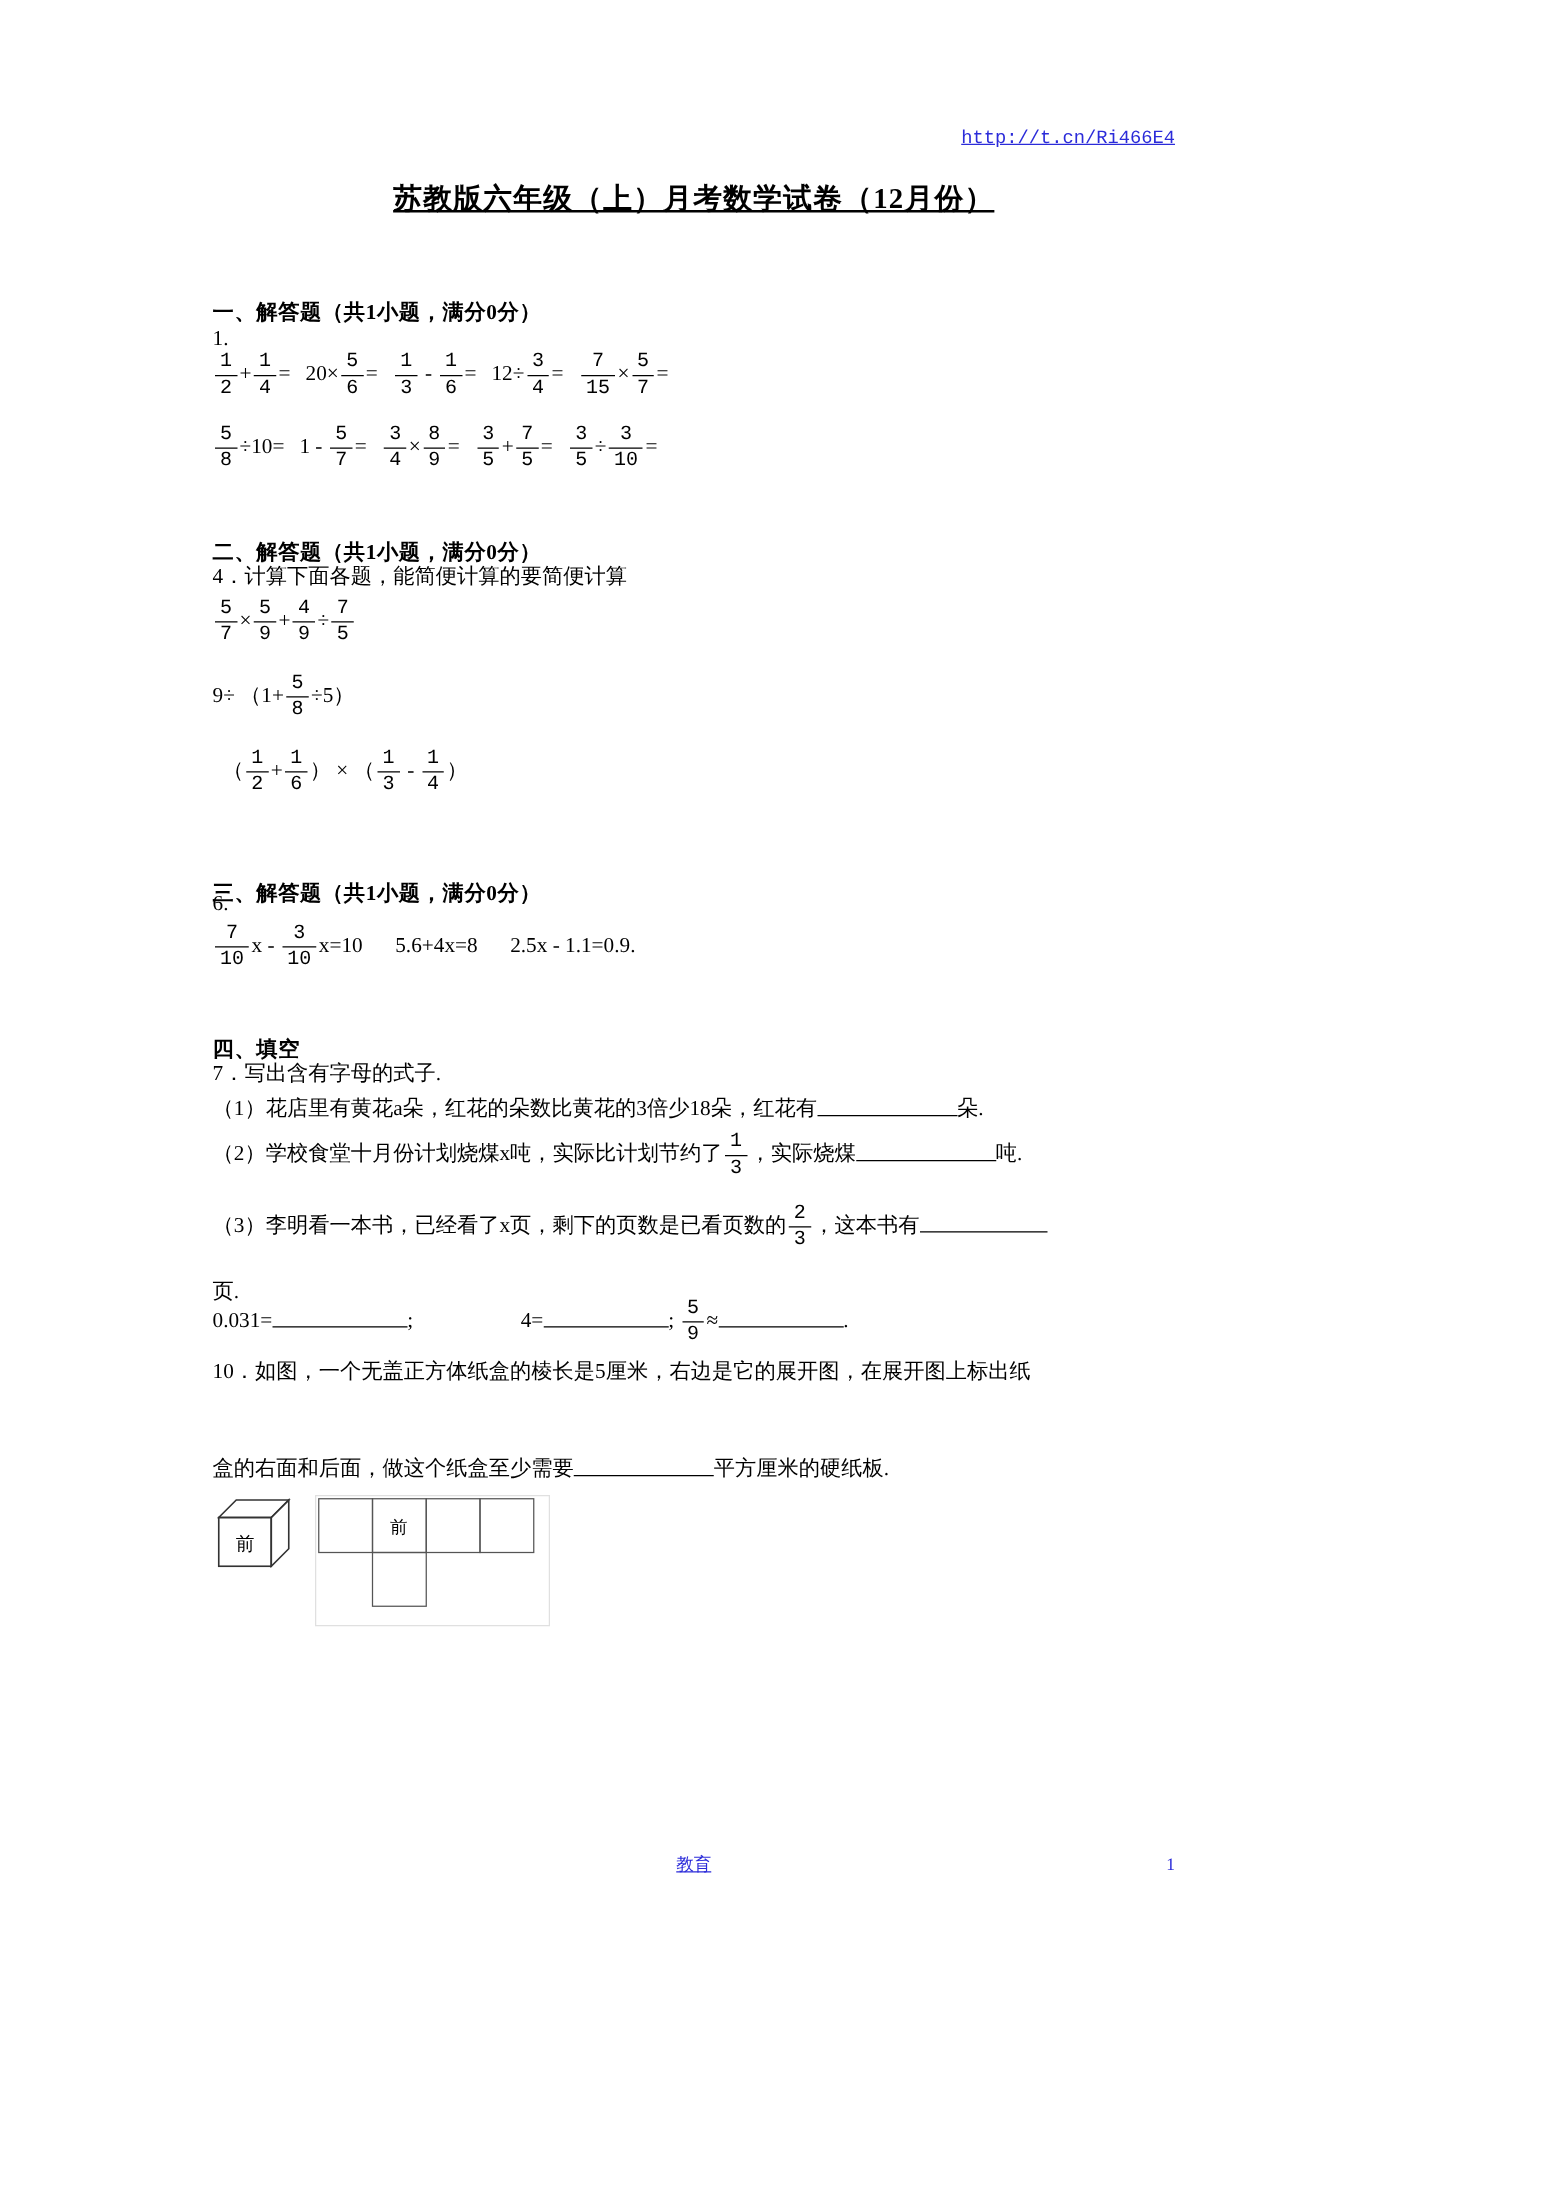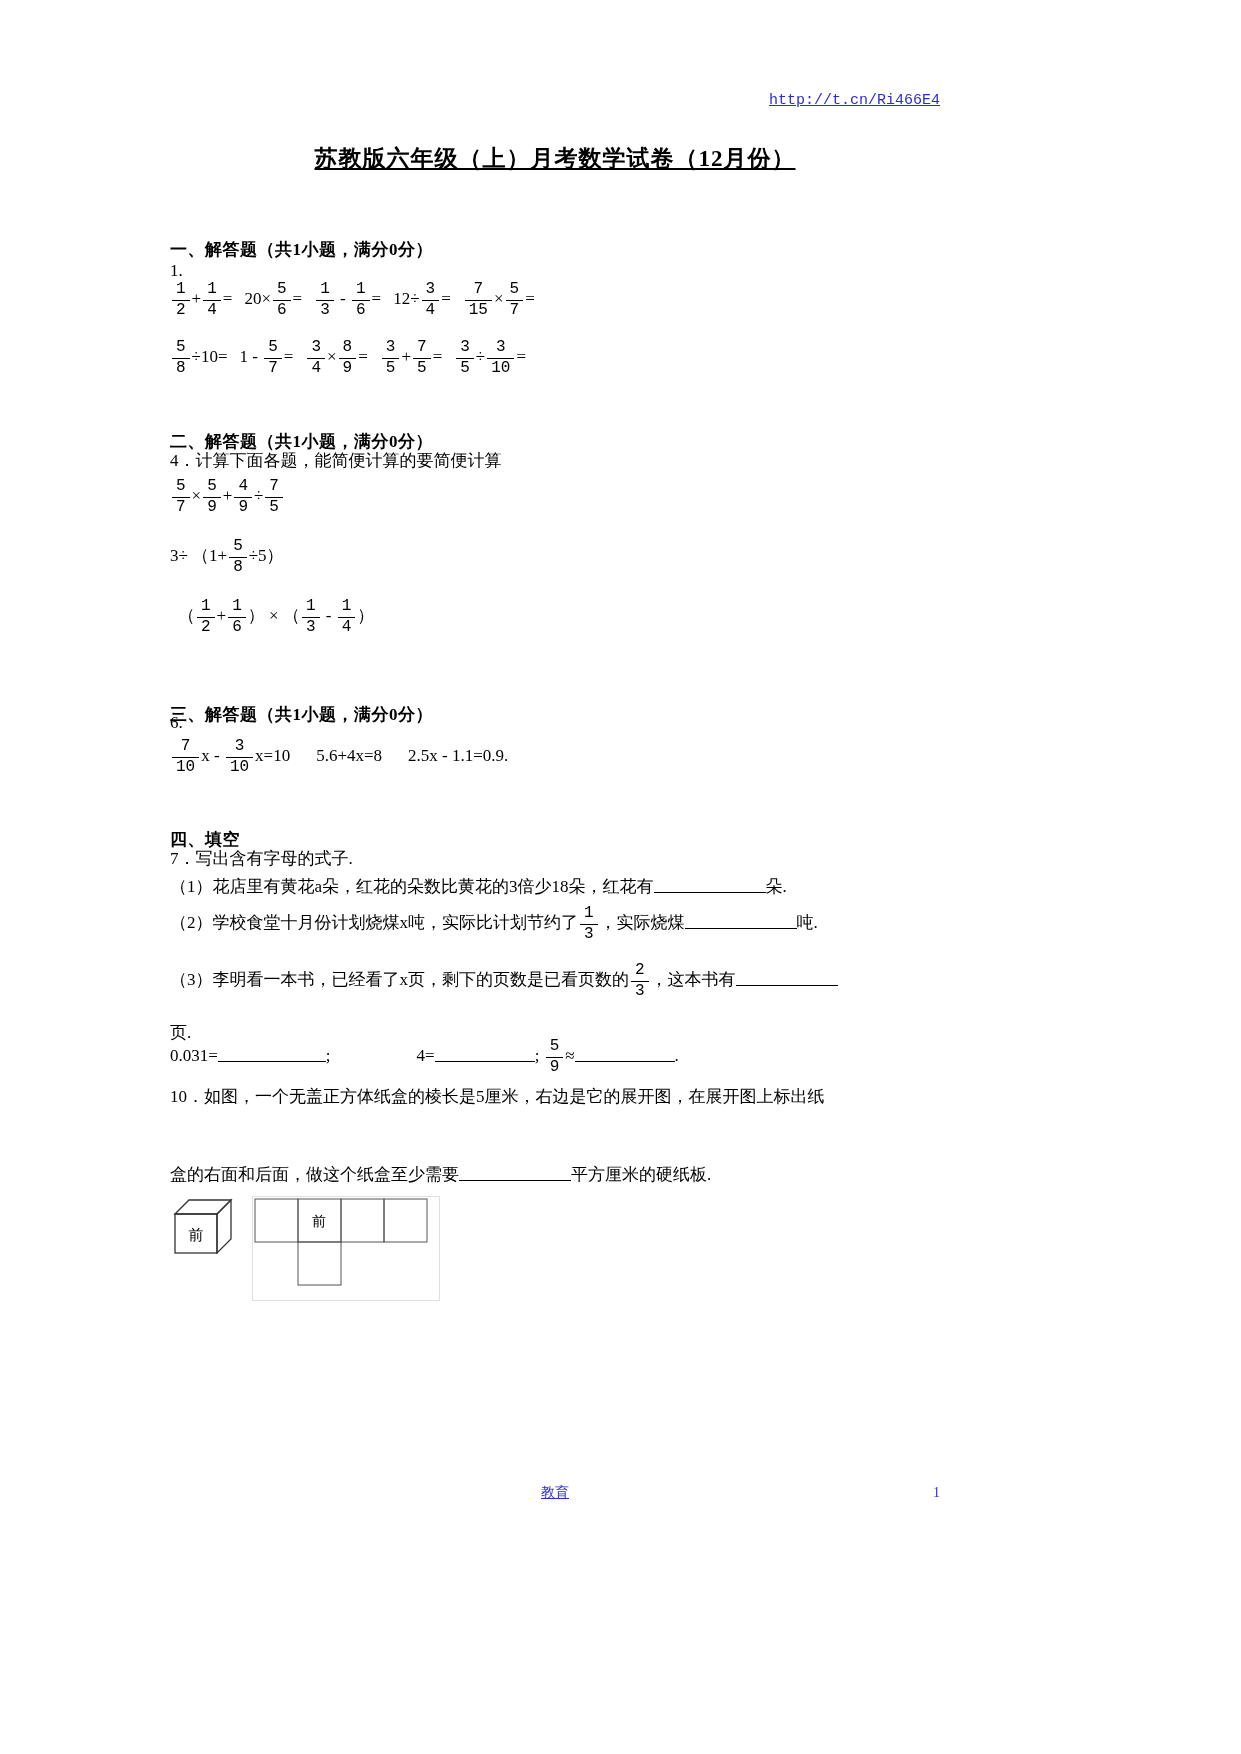--- a/index.html
+++ b/index.html
@@ -50,21 +50,21 @@
   
   .footer-center { text-align:center; font-size:14px; }
   .footer-center a { color:var(--link-color); text-decoration:underline; }
   .footer-page { text-align:right; font-size:14px; color:var(--link-color); }
 </style>
 </head>
 <body>
 
 <div class="page">
 
-  <div class="blk url-line" style="top:88px;">
+  <div class="blk url-line" style="top:98px;">
     <a href="#">http://t.cn/Ri466E4</a>
   </div>
 
   <div class="blk doc-title" style="top:143px;text-decoration:underline;">苏教版六年级（上）月考数学试卷（12月份）</div>
 
   <div class="blk sec-heading" style="top:228px;">一、解答题（共1小题，满分0分）</div>
   <div class="blk prob-label" style="top:260px;">1.</div>
   <div class="blk prob-row" style="top:281px;">
     <span class="math-line"><span class="frac">
           <span class="fn">1</span>
@@ -136,21 +136,21 @@
       </span><span class="mt">×</span><span class="frac">
         <span class="fn">5</span>
         <span class="fd">9</span>
       </span><span class="mt">+</span><span class="frac">
         <span class="fn">4</span>
         <span class="fd">9</span>
       </span><span class="mt">÷</span><span class="frac">
         <span class="fn">7</span>
         <span class="fd">5</span>
       </span></div>
-  <div class="blk math-line" style="top:538px;"><span class="mt">3÷ （1+</span><span class="frac">
+  <div class="blk math-line" style="top:538px;"><span class="mt">9÷ （1+</span><span class="frac">
         <span class="fn">5</span>
         <span class="fd">8</span>
       </span><span class="mt">÷5）</span></div>
   <div class="blk math-line" style="top:598px;padding-left:8px;"><span class="mt">（</span><span class="frac">
         <span class="fn">1</span>
         <span class="fd">2</span>
       </span><span class="mt">+</span><span class="frac">
         <span class="fn">1</span>
         <span class="fd">6</span>
       </span><span class="mt">） × （</span><span class="frac">

